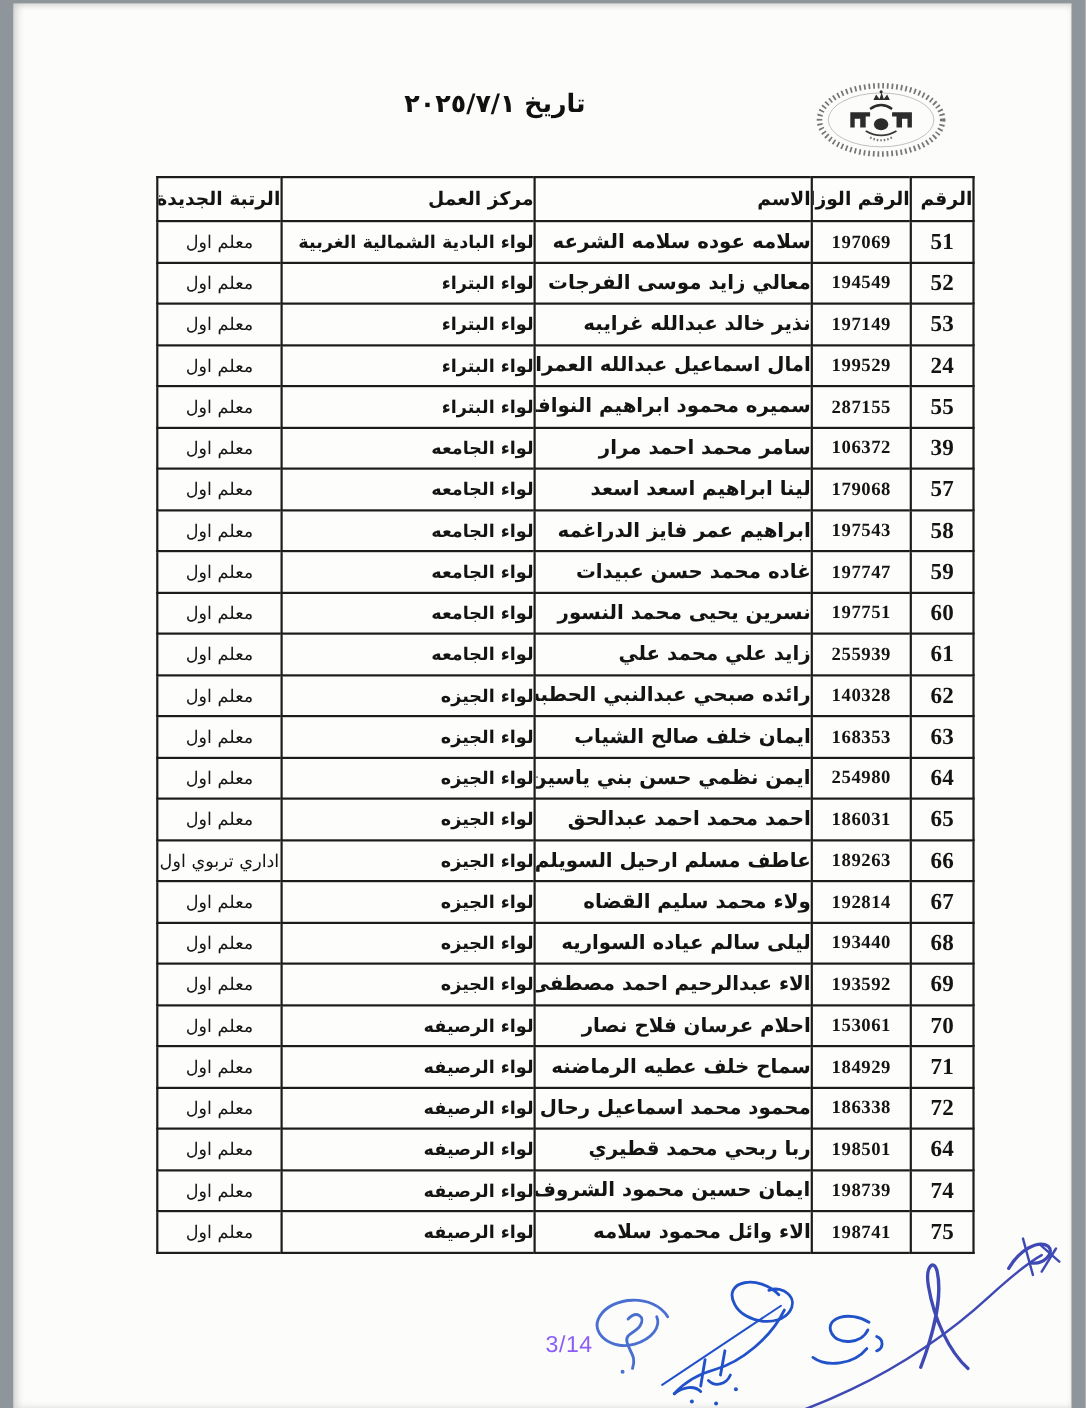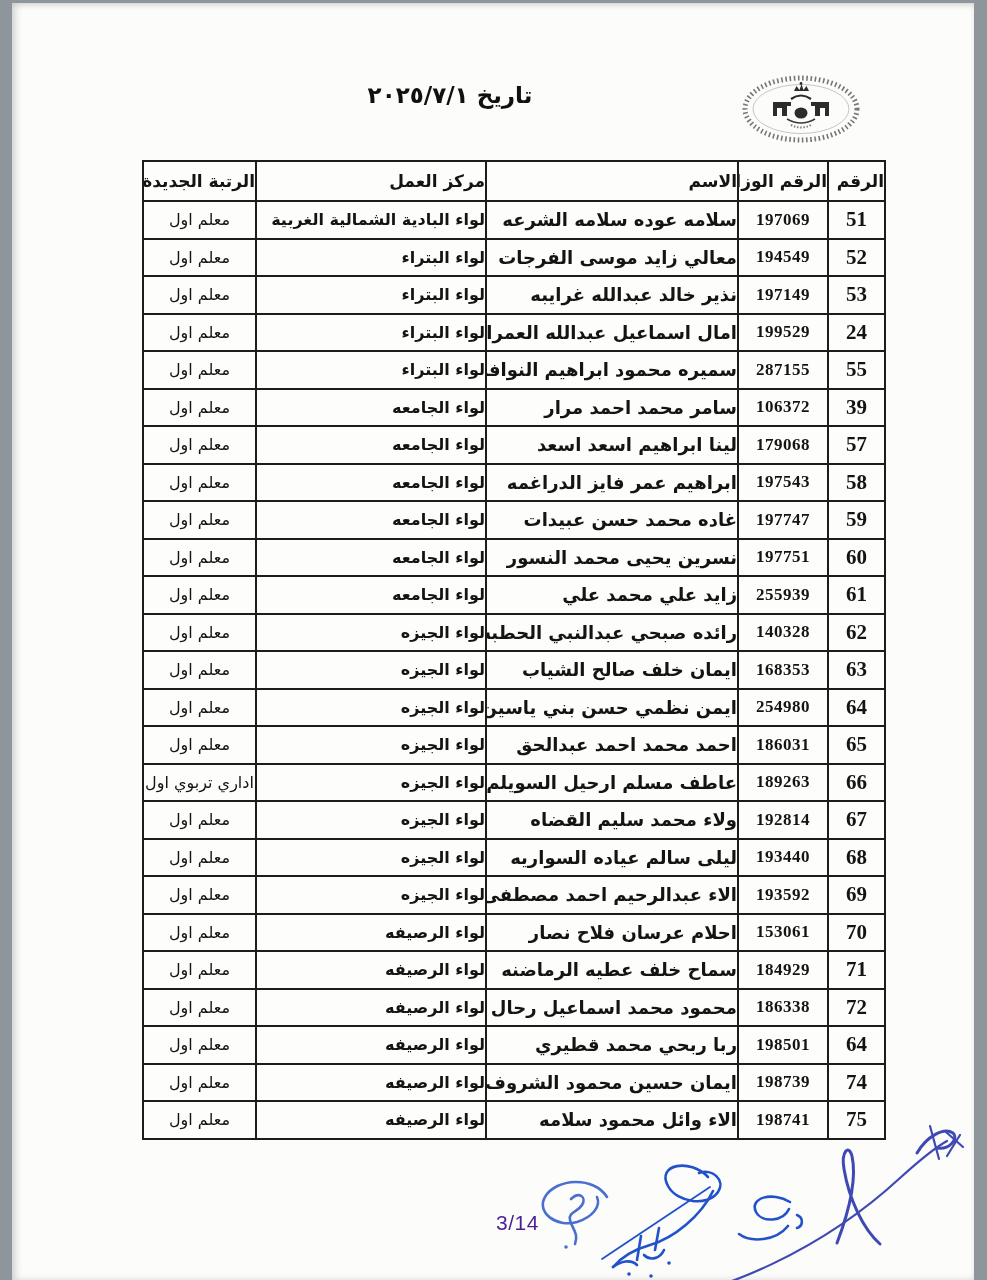--- a/index.html
+++ b/index.html
@@ -52,21 +52,21 @@
   }
   .cell-work{
     font-size:16px;font-weight:bold;text-align:right;padding-right:7px;
   }
   .cell-rank{
     font-size:16px;font-weight:normal;text-align:center;
   }
   .page-number{
     position:absolute;left:484px;top:1208px;
     font-family:"Liberation Sans",sans-serif;
-    font-size:21px;color:#4c1d95;letter-spacing:.5px;
+    font-size:21px;color:#8b5cf6;letter-spacing:.5px;
   }
   .signatures{position:absolute;left:0;top:0;width:987px;height:1280px;pointer-events:none;}
 </style>
 </head>
 <body>
 
 <div class="paper">
 
   <svg class="seal" viewBox="0 0 132 80">
     <ellipse cx="66" cy="40" rx="56" ry="31" fill="none" stroke="#4a4a4a" stroke-width="5" stroke-dasharray="1.6 2.6" opacity="0.75"></ellipse>

